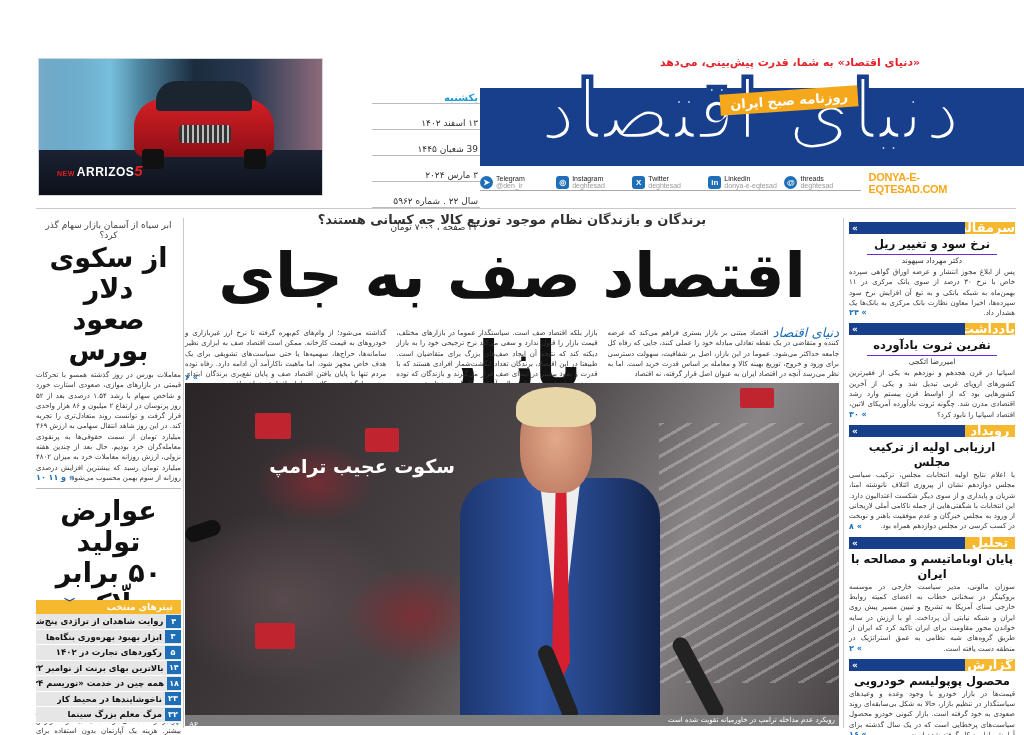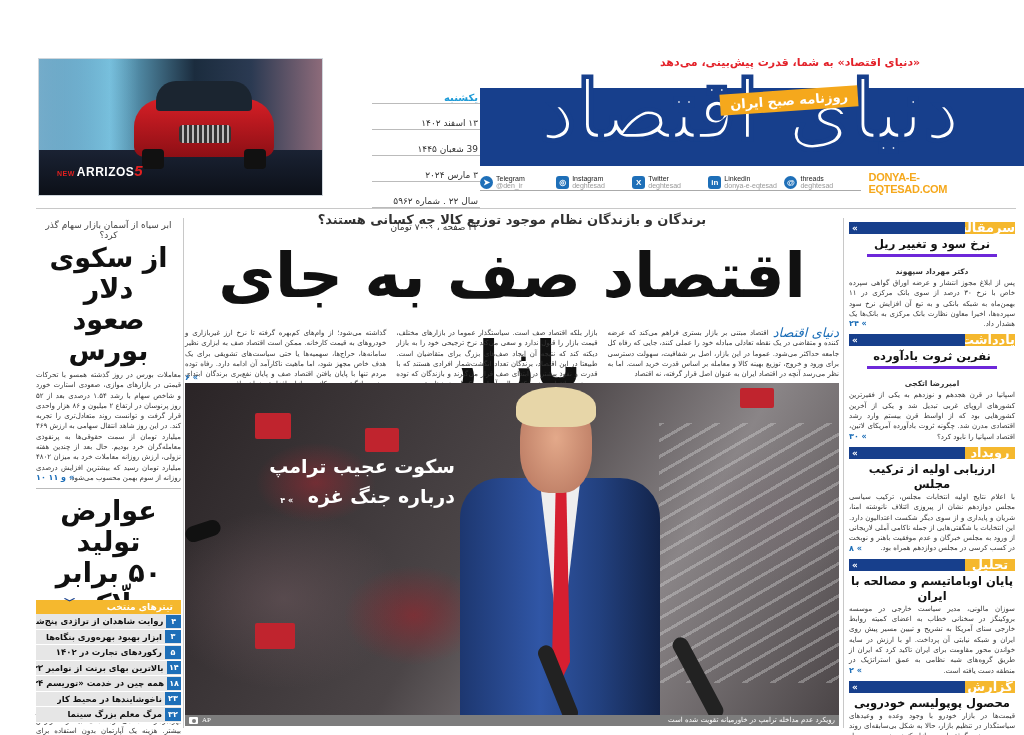--- a/index.html
+++ b/index.html
@@ -40,21 +40,21 @@
   .social .txt { font-family: "Liberation Sans", sans-serif; font-size: 7px; line-height: 7px; color: #444; }
   .social .txt .h { color: #222; }
   .social .txt .s { color: #999; }
 
   
   .rcol { position: absolute; left: 849px; top: 222px; width: 166px; }
   .sec-hdr { display: flex; height: 12px; margin-bottom: 3px; }
   .sec-hdr .lbl { width: 50px; background: #f5b82e; color: #fff; font-size: 13px; line-height: 12px; text-align: center; font-weight: bold; }
   .sec-hdr .bar { flex: 1; background: #173f8c; color: #fff; font-size: 9px; line-height: 12px; text-align: left; padding-left: 3px; direction: ltr; font-weight: bold; }
   .r-title { font-size: 11.5px; font-weight: bold; text-align: center; line-height: 15px; }
-  .r-author { font-size: 7.5px; text-align: center; color: #333; border-top: 3px solid #6d28d9; margin: 2px 18px 2px; padding-top: 10px; font-weight: bold; }
+  .r-author { font-size: 7.5px; text-align: center; color: #333; border-top: 1px solid #6d28d9; margin: 2px 18px 2px; padding-top: 1px; font-weight: normal; }
   .r-body { font-size: 7px; line-height: 10.3px; text-align: justify; color: #333; }
   .r-ref { font-size: 8px; color: #1e6fb8; font-weight: bold; direction: ltr; text-align: left; margin-top: -10px; }
   .r-block { margin-bottom: 6px; }
 
   
   .lcol { position: absolute; left: 36px; top: 220px; width: 145px; }
   .l-kicker { font-size: 9px; color: #444; text-align: center; margin-bottom: 2px; }
   .l-head { font-family: "DejaVu Sans", sans-serif; font-weight: bold; font-size: 27px; line-height: 31px; text-align: center; }
   .l-body { font-size: 7px; line-height: 10.3px; text-align: justify; color: #333; margin-top: 4px; }
   .l-ref { font-size: 8px; color: #1e6fb8; font-weight: bold; direction: ltr; text-align: left; margin-top: -10px; }
@@ -91,21 +91,21 @@
   .photo .head { position: absolute; left: 60px; top: 10px; width: 72px; height: 100px; background: radial-gradient(ellipse at 50% 45%, #e3a98a, #b5745d); border-radius: 45% 45% 40% 40%; }
   .photo .hair { position: absolute; left: 56px; top: 4px; width: 80px; height: 40px; background: #e7d6a8; border-radius: 50% 50% 30% 30%; }
   .photo .suit { position: absolute; left: 0; top: 95px; width: 200px; height: 237px; background: linear-gradient(90deg, #1d3770, #3056a6 40%, #22407e 70%, #13244a); border-radius: 40px 40px 0 0; }
   .photo .shirt { position: absolute; left: 80px; top: 100px; width: 40px; height: 120px; background: #eee; clip-path: polygon(0 0, 100% 0, 65% 100%, 35% 100%); }
   .photo .tie { position: absolute; left: 92px; top: 108px; width: 18px; height: 190px; background: #d61f30; clip-path: polygon(20% 0, 80% 0, 100% 90%, 50% 100%, 0 90%); }
   .photo .rail { position: absolute; background: #222; border-radius: 8px; }
   .photo .caption-big { position: absolute; left: 70px; top: 68px; width: 200px; color: #fff; font-weight: bold; font-size: 19px; line-height: 30px; text-align: right; }
   .photo .caption-big .ref { font-size: 8px; direction: ltr; display: inline-block; margin-right: 8px; }
   .photo .mic { position: absolute; left: 0; top: 140px; width: 36px; height: 16px; background: #111; border-radius: 8px; transform: rotate(-18deg); }
   .photo-cap { position: absolute; left: 185px; top: 715px; width: 654px; height: 11px; background: #7d7d7d; color: #fff; font-size: 7px; line-height: 11px; display: flex; justify-content: space-between; padding: 0 4px; }
-  .photo-cap .credit { direction: ltr; display: flex; align-items: center; gap: 4px; font-family: "Liberation Serif", serif; }
+  .photo-cap .credit { direction: ltr; display: flex; align-items: center; gap: 4px; font-family: "Liberation Serif", serif; flex-direction: column; }
   .photo-cap .cam { width: 9px; height: 7px; background: #fff; border-radius: 1px; position: relative; }
   .photo-cap .cam::after { content: ""; position: absolute; left: 2.5px; top: 1.5px; width: 4px; height: 4px; border-radius: 50%; background: #7d7d7d; }
 
   .vline { position: absolute; width: 1px; background: #c8c8c8; }
   .hline { position: absolute; height: 1px; background: #c8c8c8; }
 </style>
 </head>
 <body>
 
 <div class="masthead">
@@ -301,21 +301,20 @@
     <div class="suit"></div>
     <div class="shirt"></div>
     <div class="tie"></div>
     <div class="head"></div>
     <div class="hair"></div>
   </div>
   <div class="rail" style="left:365px; top:260px; width:16px; height:80px; transform:rotate(-22deg);"></div>
   <div class="rail" style="left:505px; top:250px; width:16px; height:90px; transform:rotate(-28deg);"></div>
   <div class="caption-big">
     <div>سکوت عجیب ترامپ</div>
-    <div><span>درباره جنگ غزه</span> <span class="ref">۴ «</span></div>
   </div>
 </div>
 <div class="photo-cap">
   <span>رویکرد عدم مداخله ترامپ در خاورمیانه تقویت شده است</span>
   <span class="credit">
     <span class="cam"></span>
     <span>AP</span>
   </span>
 </div>
 

